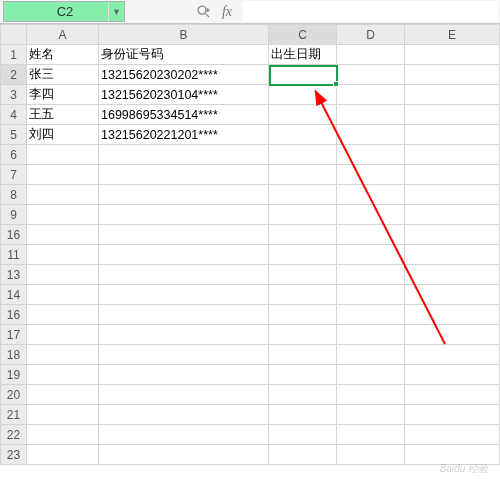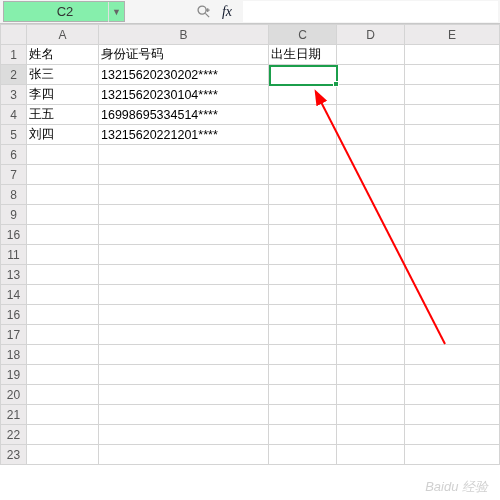--- a/index.html
+++ b/index.html
@@ -51,21 +51,21 @@
   .fb-spacer { width: 66px; }
   .fb-btn {
     width: 24px;
     display: flex;
     align-items: center;
     justify-content: center;
     color: #777;
     cursor: default;
   }
   .fb-btn svg { width: 15px; height: 15px; }
-  .fx-label { font-style: italic; font-family: "Times New Roman", serif; font-size: 14px; color: #0f172a; }
+  .fx-label { font-style: italic; font-family: "Times New Roman", serif; font-size: 14px; color: #737373; }
   .formula-input {
     flex: 1;
     border: none;
     outline: none;
     background: #fff;
     margin: 1px 2px 1px 4px;
     padding: 0 4px;
   }
 
   
@@ -127,22 +127,22 @@
   
   .arrow {
     position: absolute;
     pointer-events: none;
   }
 
   
   .watermark {
     position: absolute;
     right: 12px;
-    bottom: 4px;
-    font-size: 13px;
+    bottom: 24px;
+    font-size: 10px;
     color: rgba(120,120,120,0.35);
     font-style: italic;
     pointer-events: none;
   }
 </style>
 </head>
 <body>
 
 <div class="formula-bar">
   <div class="name-box-wrap">

